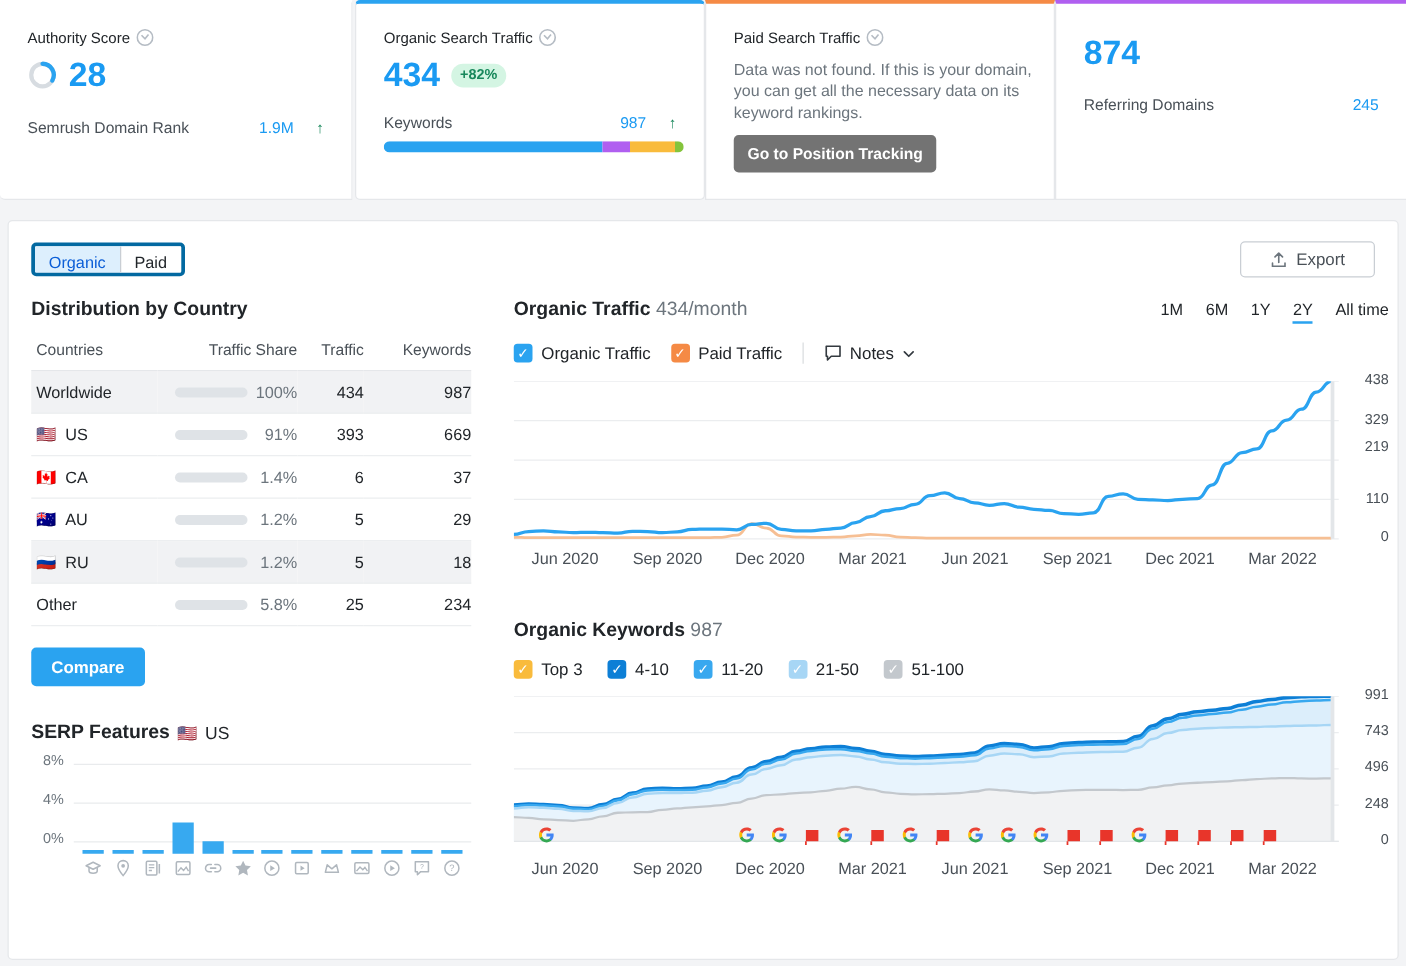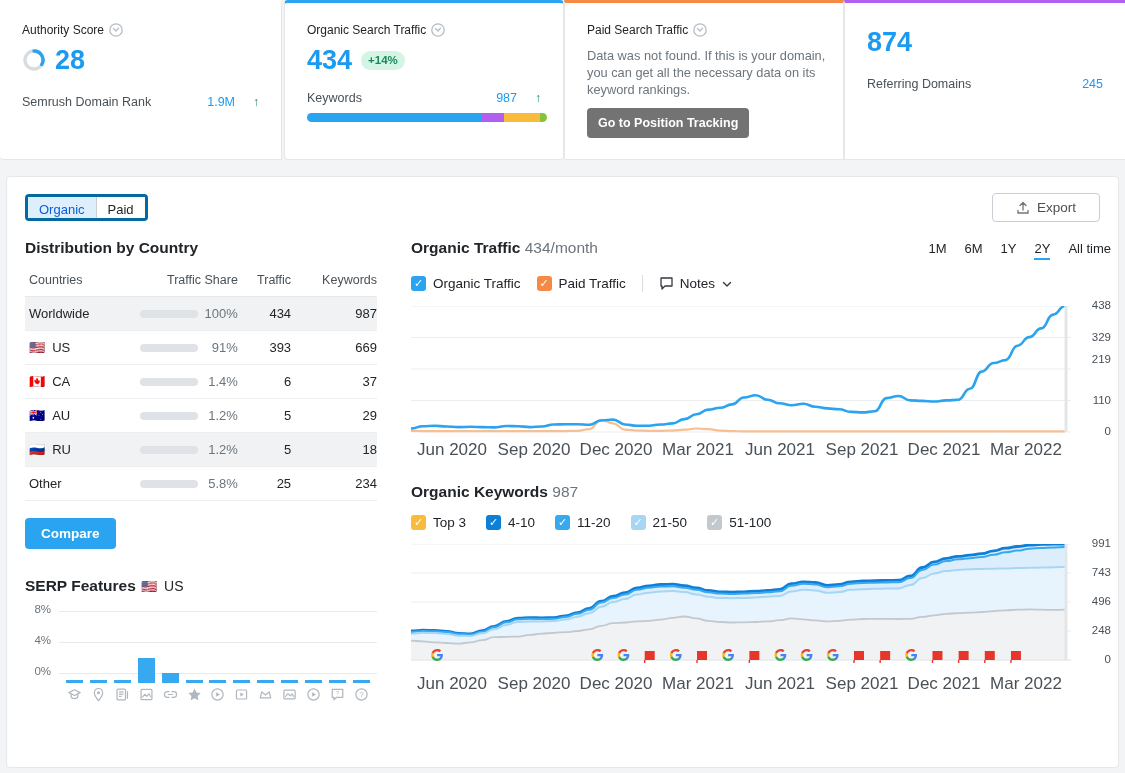--- a/index.html
+++ b/index.html
@@ -274,21 +274,21 @@
     align-items: center; justify-content: center; color: #fff; font-size: 11px;
     flex: 0 0 15px;
   }
   .divider-v { width: 1px; height: 17px; background: #dadde0; }
   .notes { display: flex; align-items: center; gap: 6px; font-size: 13.5px; cursor: pointer;}
 
   .graph { position: relative; margin-top: 14px; }
   .ylabels { position: absolute; right: 0; top: 0; width: 36px; }
   .ylabels div { position: absolute; font-size: 11.5px; color: #495057; right: 0;}
   .xlabels { display: flex; margin-top: 4px; padding-right: 44px; }
-  .xlabels span { flex: 1; text-align: center; font-size: 17px; color: #495057; }
+  .xlabels span { flex: 1; text-align: center; font-size: 13px; color: #495057; }
 
   .kwlegend { display: flex; gap: 20px; margin-top: 14px; font-size: 13.5px; }
 
   svg { display: block; }
 </style>
 </head>
 <body>
 
 <div class="cards-row">
 
@@ -325,21 +325,21 @@
       <span>Organic Search Traffic</span>
       <span class="info-icon">
         <svg width="14" height="14" viewBox="0 0 14 14">
             <circle cx="7" cy="7" r="6.2" fill="none" stroke="#b5bcc4" stroke-width="1.3"></circle>
             <path d="M4.2 5.2 L7 8 L9.8 4.6" fill="none" stroke="#b5bcc4" stroke-width="1.3"></path>
           </svg>
       </span>
     </div>
     <div class="big-val">
       <span>434</span>
-      <span class="badge-green">+14%</span>
+      <span class="badge-green">+82%</span>
     </div>
     <div class="kw-row">
       <div class="sub-row">
         <span class="lbl">Keywords</span>
         <span class="val">
           <span>987</span>
           <span class="arrow-up">↑</span>
         </span>
       </div>
       <div class="kwbar" id="kwbar">
@@ -704,21 +704,21 @@
           <span>Sep 2020</span>
           <span>Dec 2020</span>
           <span>Mar 2021</span>
           <span>Jun 2021</span>
           <span>Sep 2021</span>
           <span>Dec 2021</span>
           <span>Mar 2022</span>
         </div>
       </div>
 
-    <div class="chart-head" style="margin-top:23px;">
+    <div class="chart-head" style="margin-top:42px;">
       <div class="chart-title">
         <span>Organic Keywords</span>
         <span class="muted">987</span>
       </div>
     </div>
 
     <div class="kwlegend" id="kwlegend">
         <div class="lg">
           <span class="cb" style="background:#f9bb3c">✓</span>
           <span>Top 3</span>

